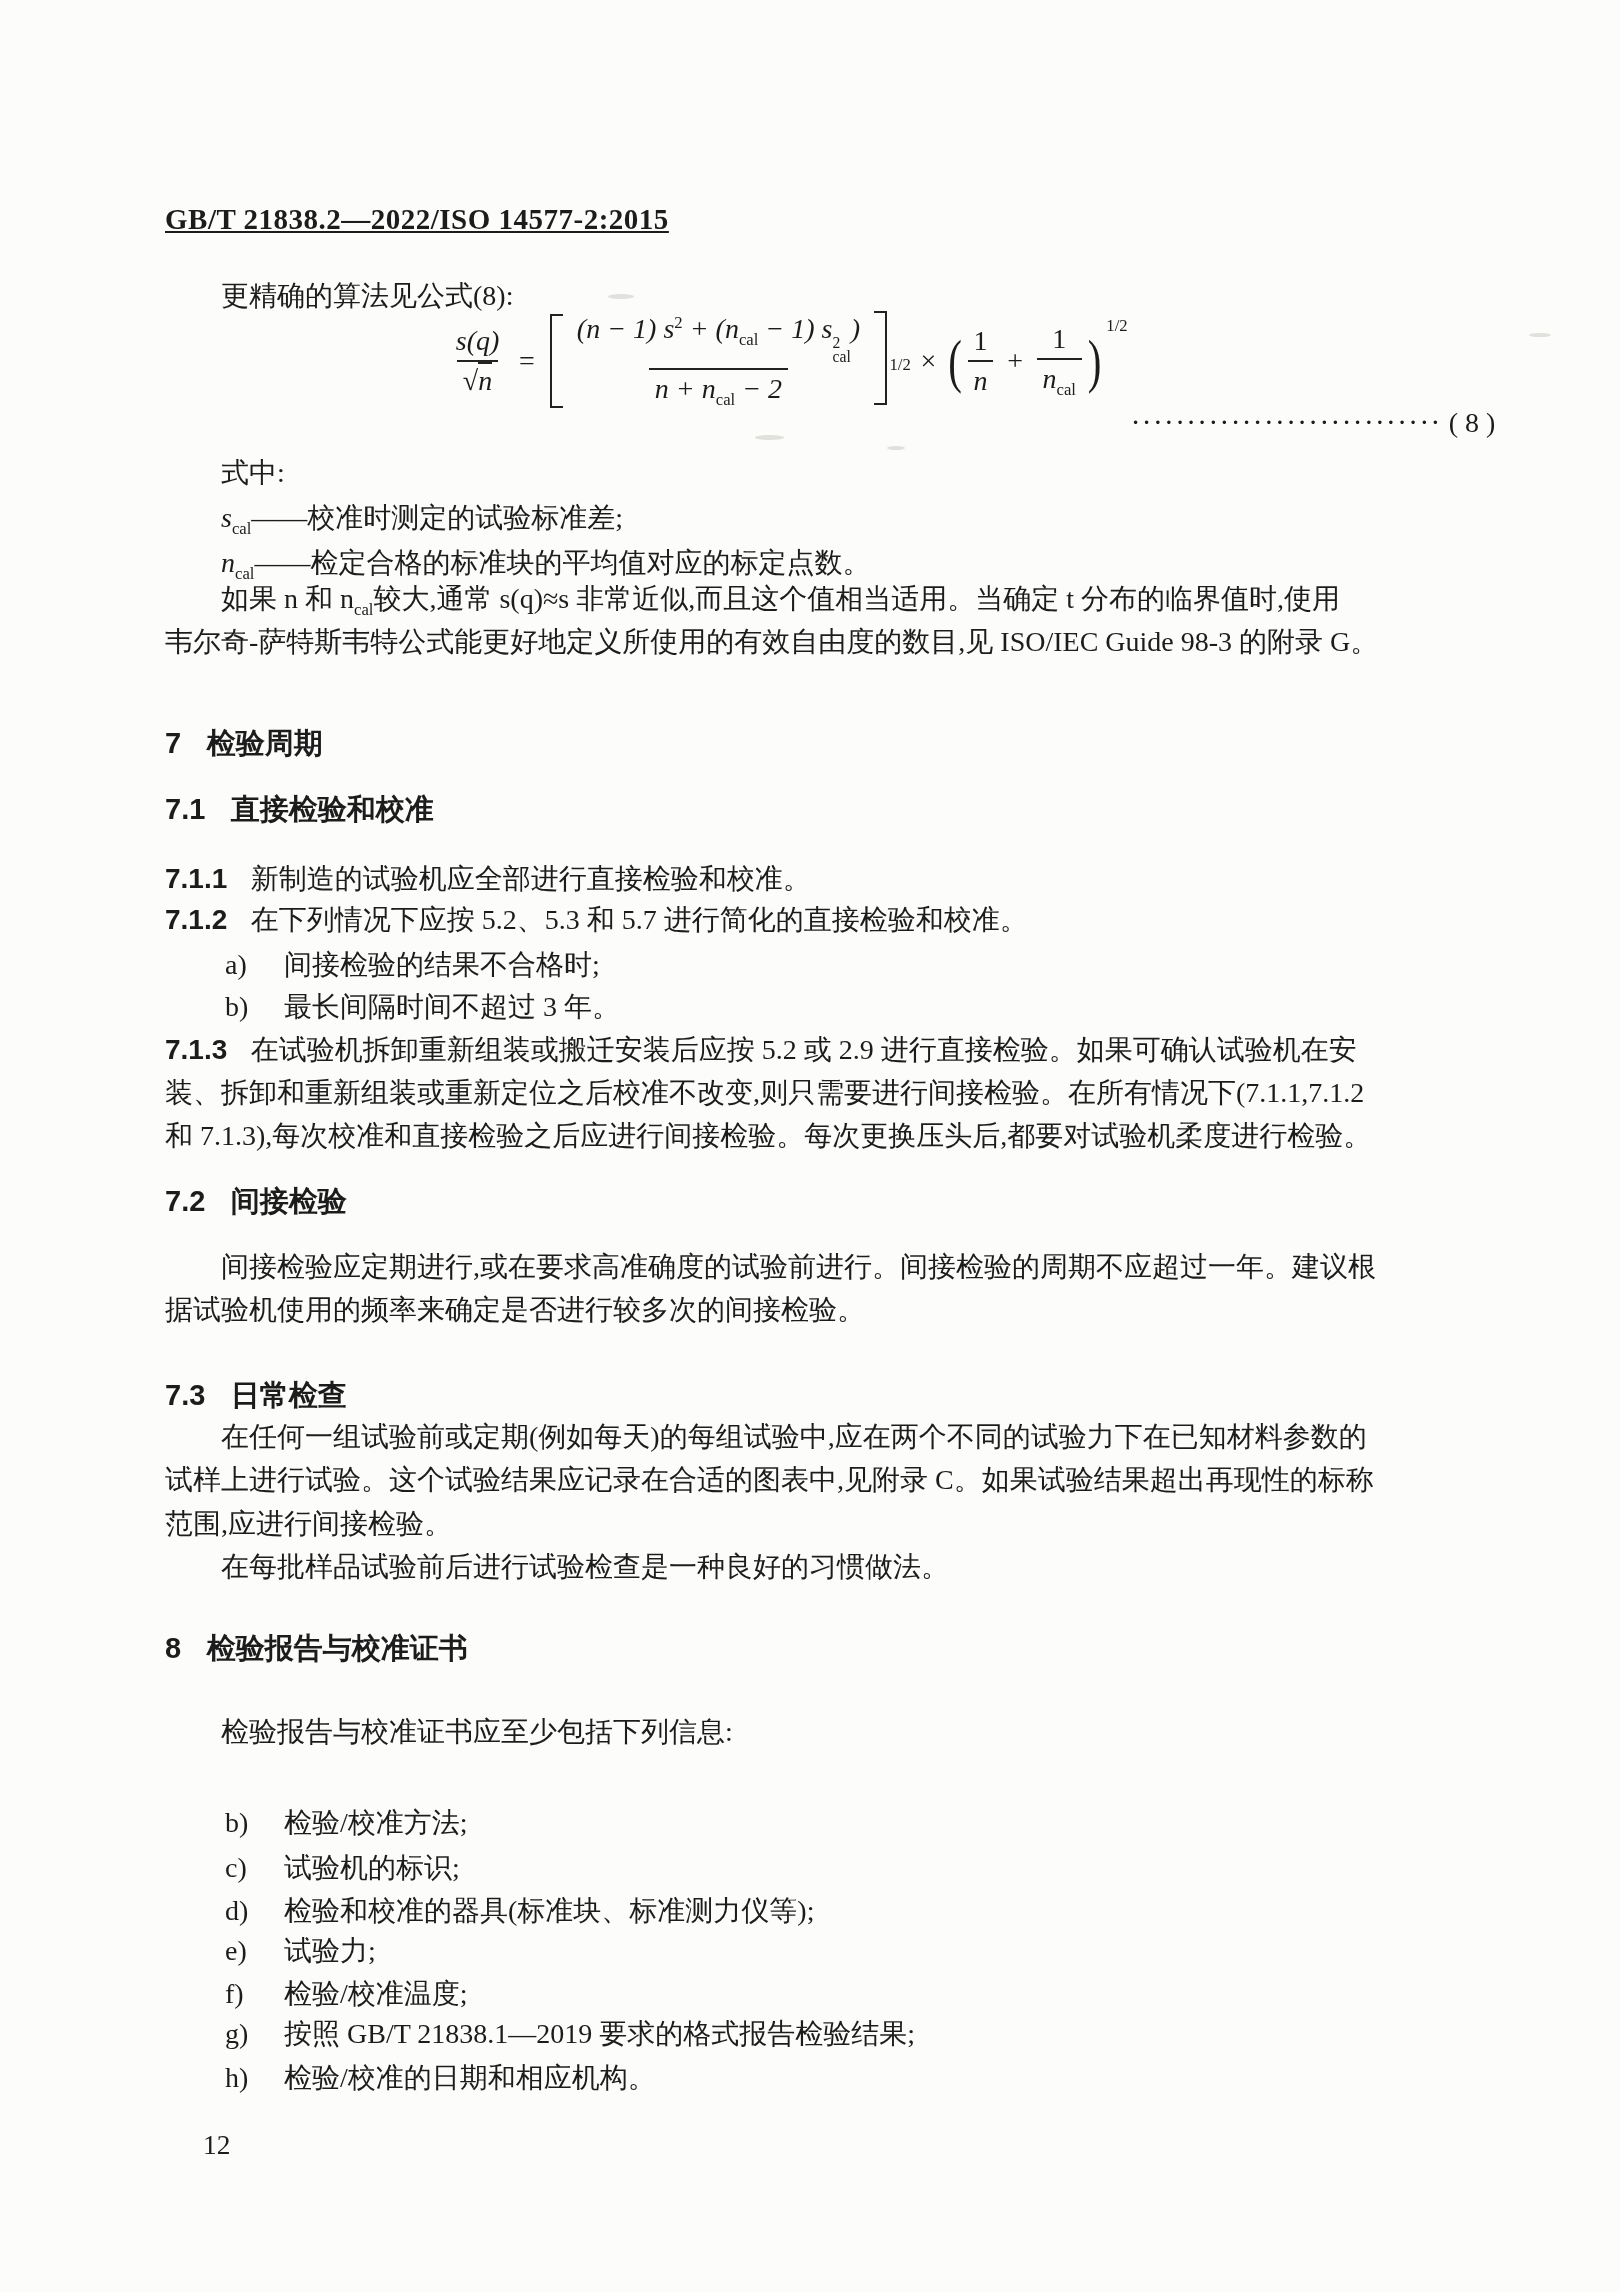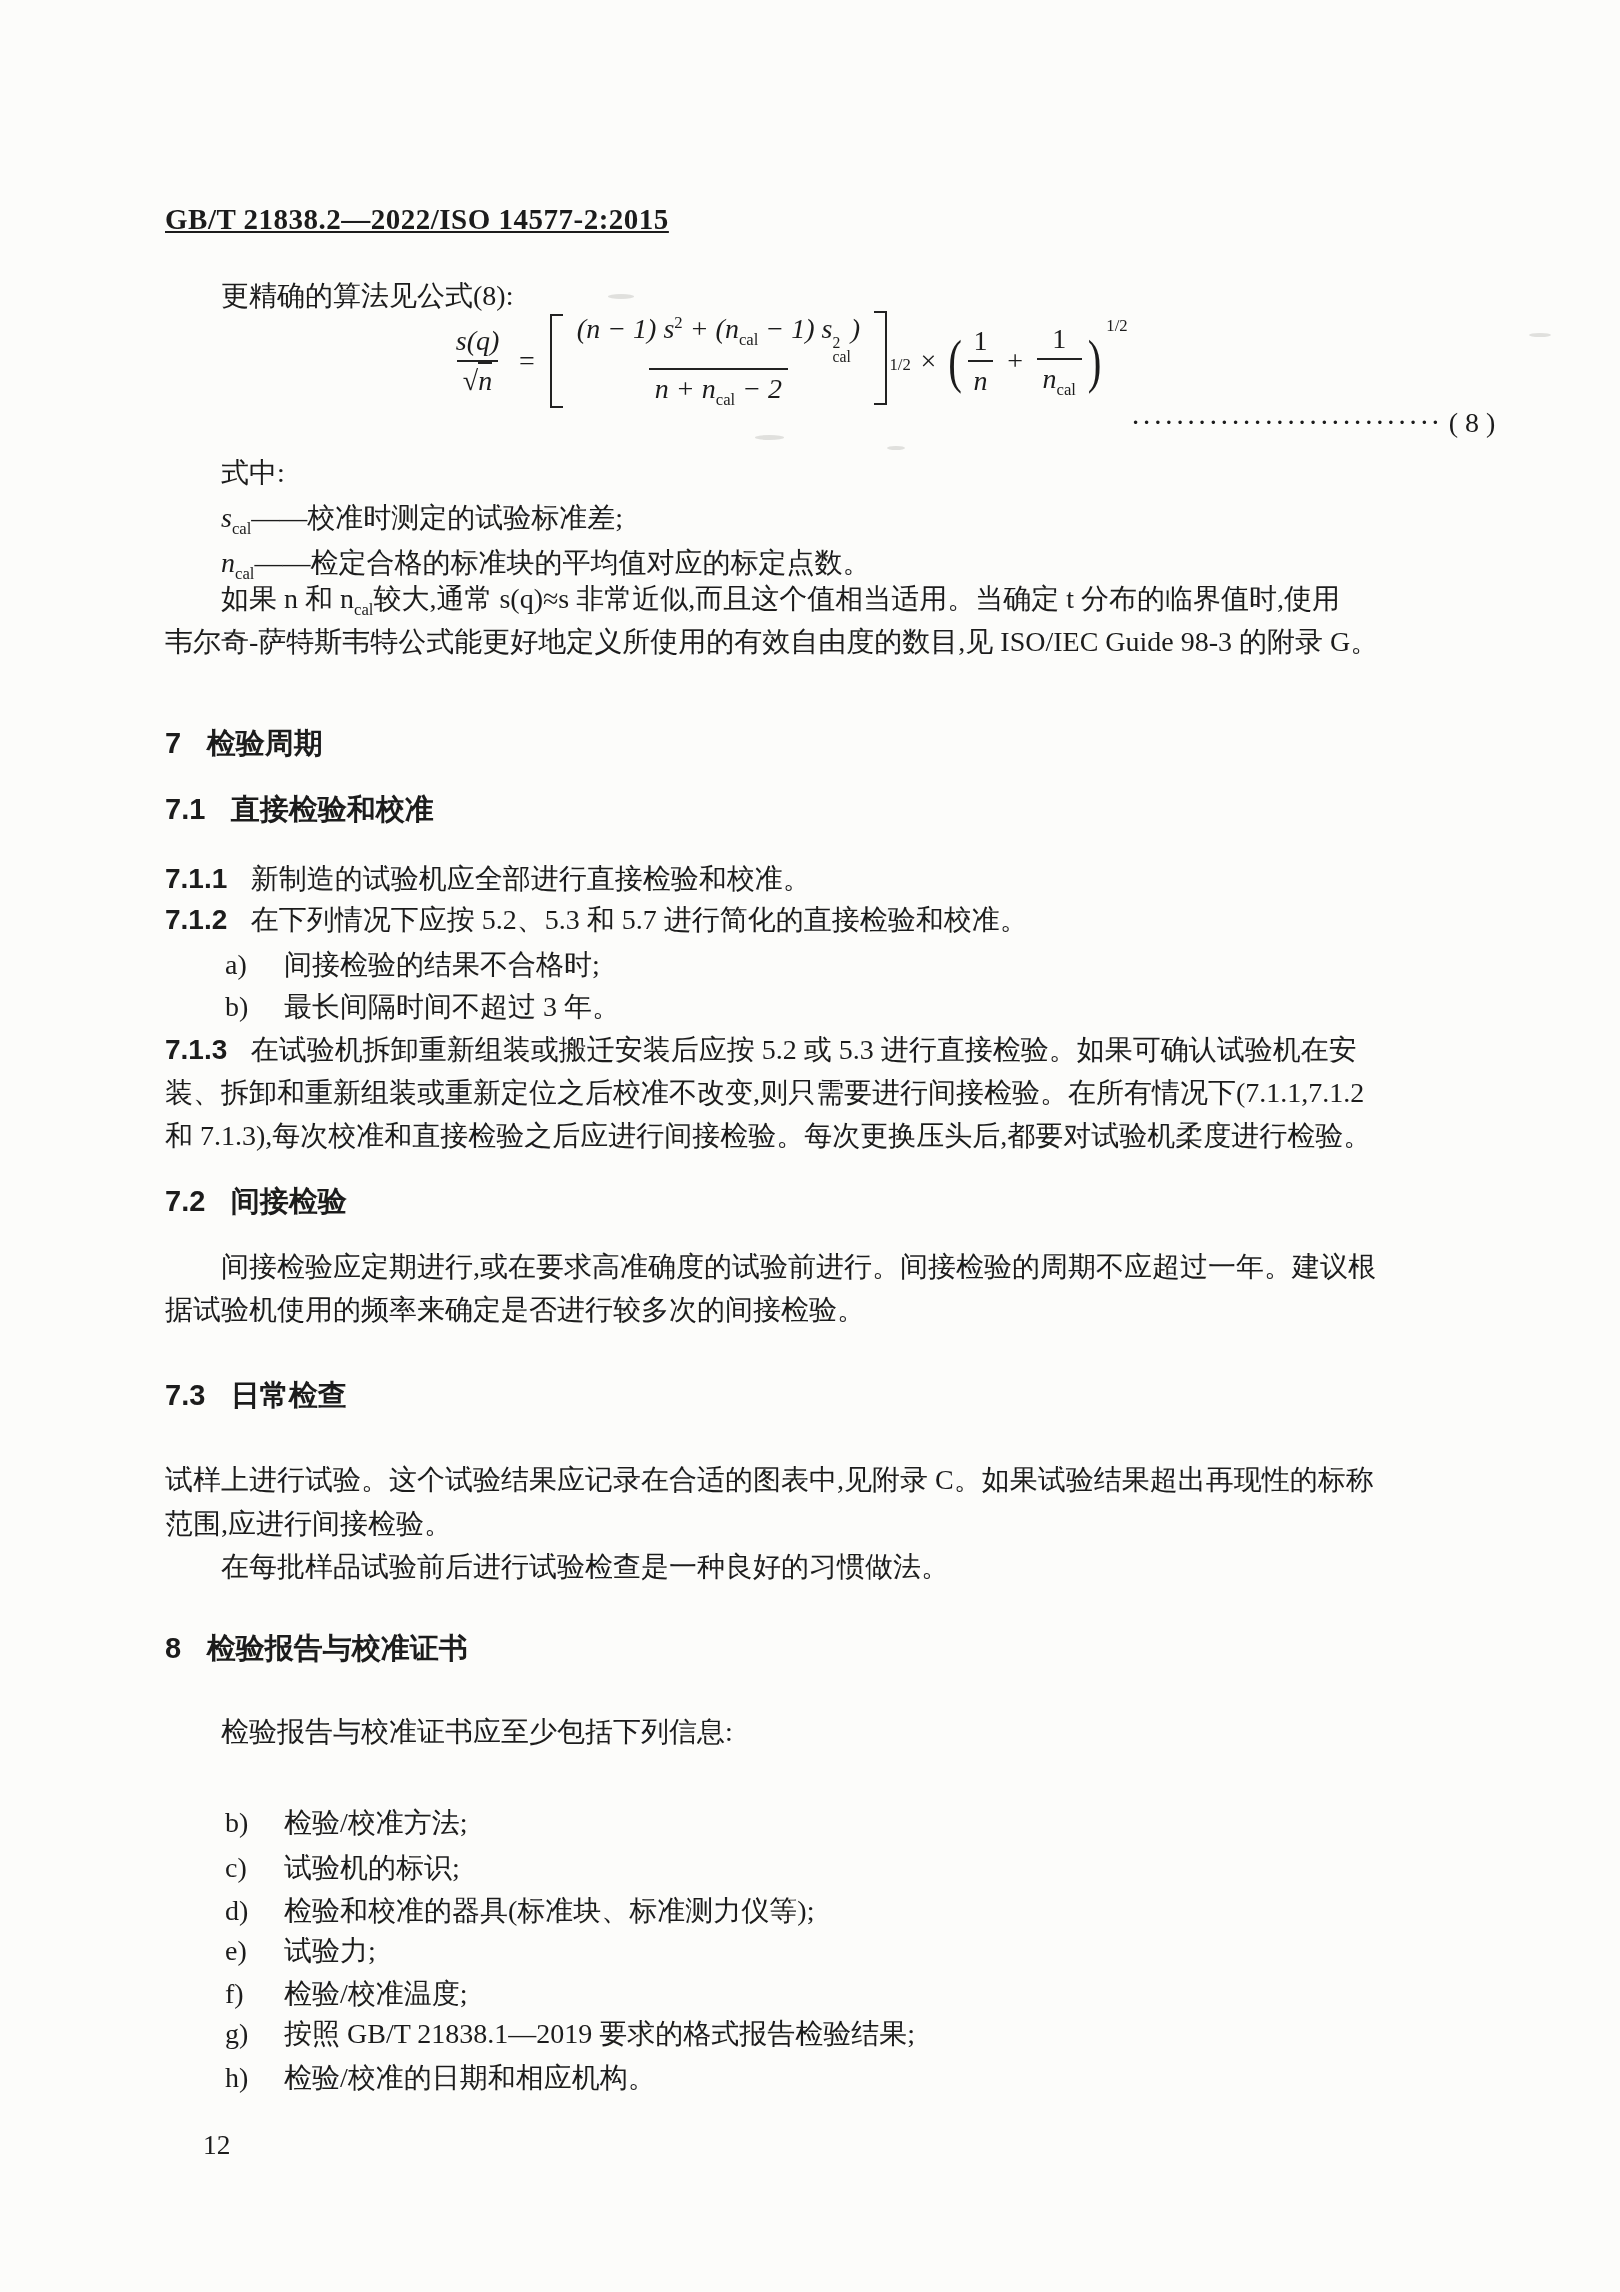--- a/index.html
+++ b/index.html
@@ -116,34 +116,35 @@
   </div>
 
   <div class="ln" style="left:225px; top:946px;">
     <span class="li-label">a)</span><span>间接检验的结果不合格时;</span>
   </div>
   <div class="ln" style="left:225px; top:988px;">
     <span class="li-label">b)</span><span>最长间隔时间不超过 3 年。</span>
   </div>
 
   <div class="ln" style="left:165px; top:1031px;">
-    <span class="clause-no">7.1.3</span><span>在试验机拆卸重新组装或搬迁安装后应按 5.2 或 5.3 进行直接检验。如果可确认试验机在安</span>
+    <span class="clause-no">7.1.3</span><span>在试验机拆卸重新组装或搬迁安装后应按 5.2 或 2.9 进行直接检验。如果可确认试验机在安</span>
   </div>
   <div class="ln" style="left:165px; top:1074px;">装、拆卸和重新组装或重新定位之后校准不改变,则只需要进行间接检验。在所有情况下(7.1.1,7.1.2</div>
   <div class="ln" style="left:165px; top:1117px;">和 7.1.3),每次校准和直接检验之后应进行间接检验。每次更换压头后,都要对试验机柔度进行检验。</div>
 
   <div class="ln hd" style="left:165px; top:1183px;">
     <span class="sec-no">7.2</span><span>间接检验</span>
   </div>
   <div class="ln" style="left:221px; top:1248px;">间接检验应定期进行,或在要求高准确度的试验前进行。间接检验的周期不应超过一年。建议根</div>
   <div class="ln" style="left:165px; top:1291px;">据试验机使用的频率来确定是否进行较多次的间接检验。</div>
 
   <div class="ln hd" style="left:165px; top:1377px;">
     <span class="sec-no">7.3</span><span>日常检查</span>
   </div>
+  <div class="ln" style="left:221px; top:1418px;">在任何一组试验前或定期(例如每天)的每组试验中,应在两个不同的试验力下在已知材料参数的</div>
   <div class="ln" style="left:165px; top:1461px;">试样上进行试验。这个试验结果应记录在合适的图表中,见附录 C。如果试验结果超出再现性的标称</div>
   <div class="ln" style="left:165px; top:1505px;">范围,应进行间接检验。</div>
   <div class="ln" style="left:221px; top:1548px;">在每批样品试验前后进行试验检查是一种良好的习惯做法。</div>
 
   <div class="ln hd" style="left:165px; top:1630px;">
     <span class="sec-no">8</span><span>检验报告与校准证书</span>
   </div>
   <div class="ln" style="left:221px; top:1713px;">检验报告与校准证书应至少包括下列信息:</div>
 
   <div class="ln" style="left:225px; top:1804px;">

